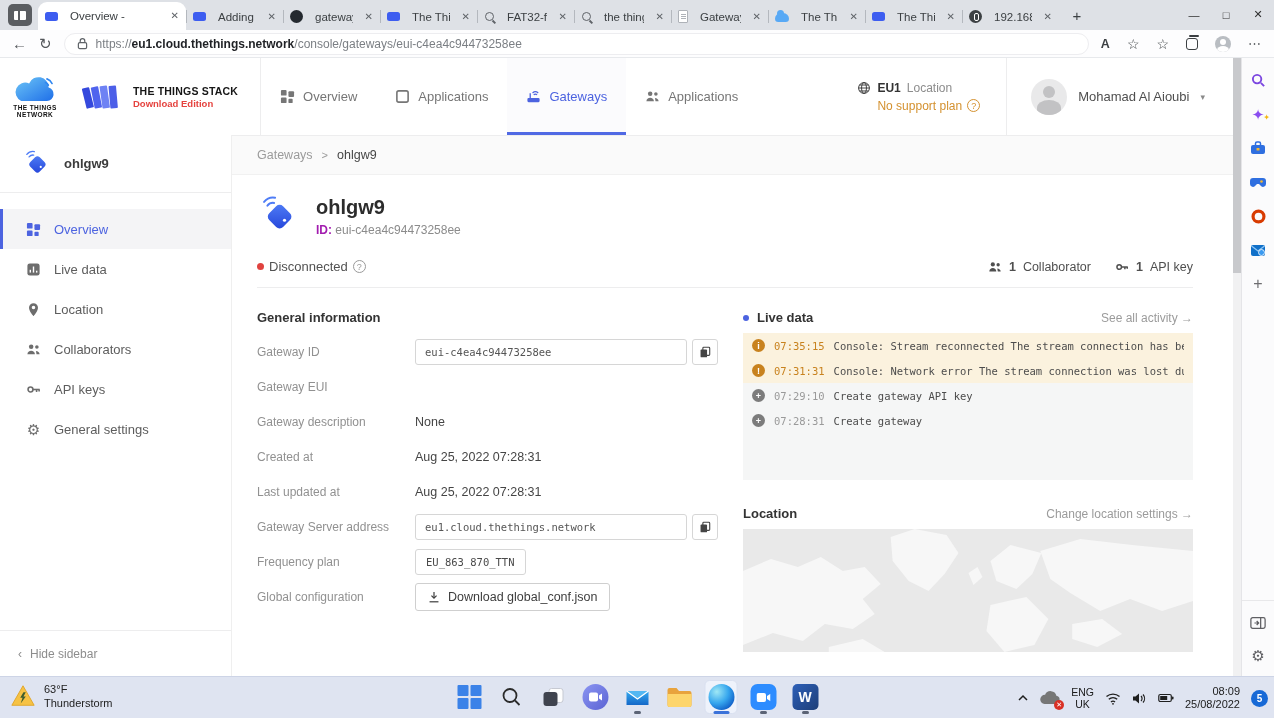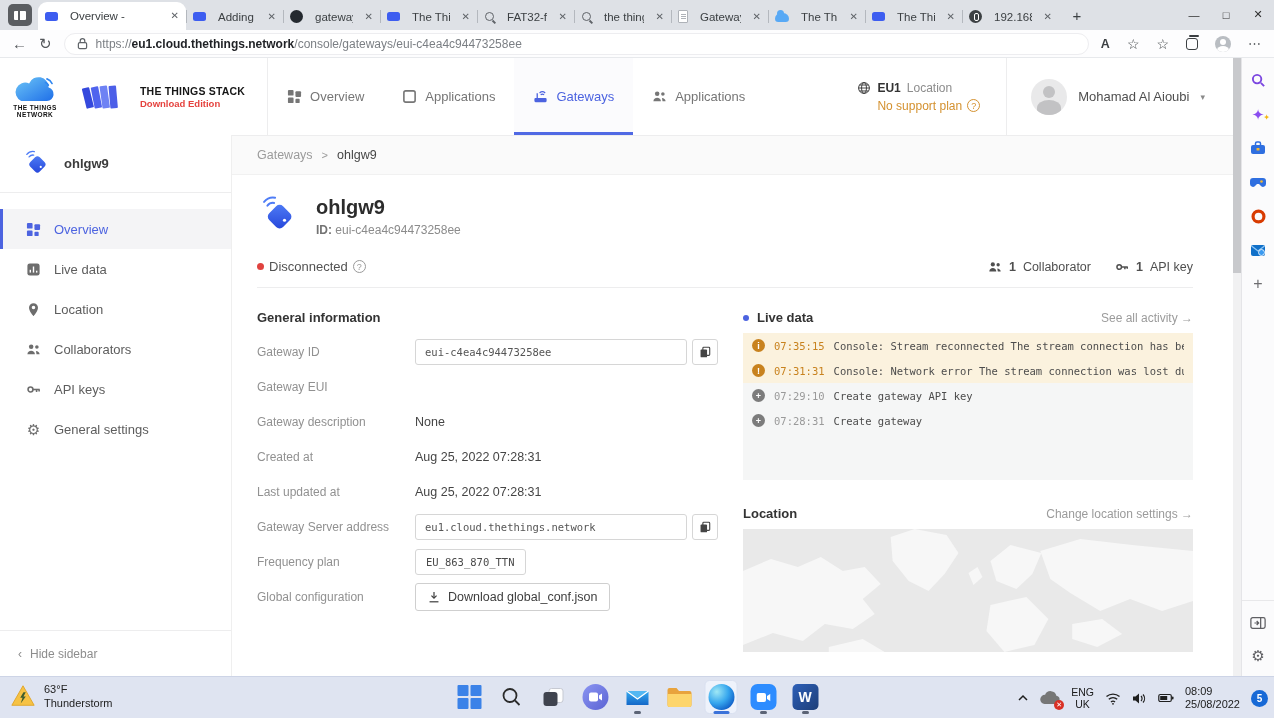--- a/index.html
+++ b/index.html
@@ -57,21 +57,21 @@
   .rail-sparkle{position:relative;color:#8a4df0;font-size:15px;line-height:15px}
   .rail-sparkle::after{content:"✦";position:absolute;right:-3px;bottom:-2px;font-size:8px;color:#f5b60d}
   .rail-plus{color:#6d6d70;font-size:16px}
   .rail-bottom{position:absolute;bottom:0;left:0;width:100%;border-top:1px solid #e8e8ea;display:flex;flex-direction:column;align-items:center;gap:16px;padding:13px 0}
   .gear-glyph{font-size:15px;color:#5f5f63;line-height:15px}
 
   
   .tts-header{height:77px;display:flex;align-items:stretch;background:#fff;position:relative;box-shadow:0 1px 0 #ededee}
   .ttn-logo{display:flex;flex-direction:column;align-items:center;justify-content:center;padding:0 8px 0 12px;gap:1px}
   .ttn-logo-text{font-size:6.5px;font-weight:700;color:#111;line-height:7px;text-align:center;letter-spacing:.4px}
-  .tts-logo{display:flex;align-items:center;gap:18px;padding:0 22px 0 14px;border-right:1px solid #ededee}
+  .tts-logo{display:flex;align-items:center;gap:11px;padding:0 22px 0 14px;border-right:1px solid #ededee}
   .tts-line1{font-size:10.5px;font-weight:800;color:#161616;letter-spacing:.2px}
   .tts-line2{font-size:9.5px;font-weight:700;color:#e5433f;margin-top:1px}
   .hnav{display:flex;align-items:stretch}
   .nav-item{display:flex;align-items:center;gap:8px;padding:0 19px;font-size:13px;color:#767676;cursor:default}
   .nav-item svg{width:15px;height:15px;flex:none}
   .nav-item.active{color:#4c63e0;background:#fbfbfd;box-shadow:inset 0 -3px 0 #5069e4}
   .header-right{margin-left:auto;display:flex;align-items:stretch}
   .cluster{display:flex;flex-direction:column;justify-content:center;gap:4px;padding-right:26px}
   .cluster-row1{display:flex;align-items:center;gap:6px;font-size:12px;color:#8c8c8c}
   .cluster-row1 svg{width:14px;height:14px;color:#3c3c3c}
@@ -100,21 +100,21 @@
   .hide-side{position:absolute;bottom:0;left:0;width:100%;border-top:1px solid #ededee;height:46px;display:flex;align-items:center;gap:8px;padding-left:18px;font-size:12px;color:#8d8d8d;background:#fff}
 
   .main{flex:1;min-width:0;display:flex;flex-direction:column;background:#fff}
   .crumbbar{flex:none;height:40px;background:#fafafa;border-bottom:1px solid #f1f1f1;display:flex;align-items:center;gap:9px;padding-left:25px;font-size:12.5px;color:#9b9b9b}
   .crumb-sep{font-size:11px;color:#9b9b9b}
   .crumb-current{color:#464646}
   .title-sec{flex:none;padding:19px 40px 0 25px}
   .title-row{display:flex;align-items:center;gap:15px}
   .gw-name{font-size:20px;font-weight:700;color:#2c2c2c;line-height:22px}
   .gw-id{font-size:12px;color:#8b8b8b;margin-top:5px}
-  .gw-id b{color:#737373}
+  .gw-id b{color:#a21caf}
   .status-row{display:flex;align-items:center;justify-content:space-between;margin-top:21px;padding-bottom:13px;border-bottom:1px solid #ededee}
   .status{display:flex;align-items:center;gap:5px;font-size:13px;color:#525252}
   .red-dot{width:7px;height:7px;border-radius:50%;background:#e0433f;flex:none}
   .status .help-badge{color:#9a9a9a}
   .meta{display:flex;align-items:center;gap:24px;font-size:12.5px;color:#4f4f4f}
   .meta-item{display:flex;align-items:center;gap:7px}
   .meta-item svg{width:14px;height:14px;color:#4f4f4f}
   .meta-item b{font-weight:700}
 
   .cols{flex:1;min-height:0;display:flex;gap:26px;padding:22px 40px 0 25px}
@@ -167,21 +167,21 @@
   .win-ic i{background:#3b82e8;border-radius:1px}
   .tv-ic{position:relative;width:20px;height:18px}
   .tv-ic::before{content:"";position:absolute;right:0;top:0;width:13px;height:13px;background:#fdfdfd;border:1px solid #c6c9d2;border-radius:3px}
   .tv-ic::after{content:"";position:absolute;left:0;bottom:0;width:14px;height:14px;background:#3f434e;border-radius:3px}
   .edge-ic{width:26px;height:26px;border-radius:50%;background:radial-gradient(circle at 32% 30%,#9fe8f5,#37a7ee 45%,#1161c9 78%,#0c48a6)}
   .zoom-ic{width:26px;height:26px;border-radius:7px;background:#2d8cff;display:flex;align-items:center;justify-content:center}
   .word-ic{width:26px;height:26px;border-radius:5px;background:linear-gradient(135deg,#2d5fb8,#1e3f78);color:#fff;font-size:14px;font-weight:700;display:flex;align-items:center;justify-content:center}
   .chat-ic{width:26px;height:26px;border-radius:50%;background:linear-gradient(135deg,#8b95f2,#5b63d3);display:flex;align-items:center;justify-content:center}
   .tray{position:absolute;right:6px;top:0;height:42px;display:flex;align-items:center;gap:11px}
   .lang{font-size:10.5px;line-height:12px;color:#1b1b1b;text-align:center}
-  .clock{font-size:11px;line-height:13px;color:#1b1b1b;text-align:left}
+  .clock{font-size:11px;line-height:13px;color:#1b1b1b;text-align:right}
   .badge5{width:17px;height:17px;border-radius:50%;background:#1769d6;color:#fff;font-size:10px;font-weight:700;display:flex;align-items:center;justify-content:center}
   .od-wrap{position:relative;width:20px;height:15px}
   .od-badge{position:absolute;right:-4px;bottom:-4px;width:10px;height:10px;border-radius:50%;background:#d93025;color:#fff;font-size:7px;display:flex;align-items:center;justify-content:center}
 </style>
 </head>
 <body>
 
 <svg width="0" height="0" style="position:absolute">
   <defs>
     <linearGradient id="gwg" x1="0" y1="0" x2="1" y2="1">

